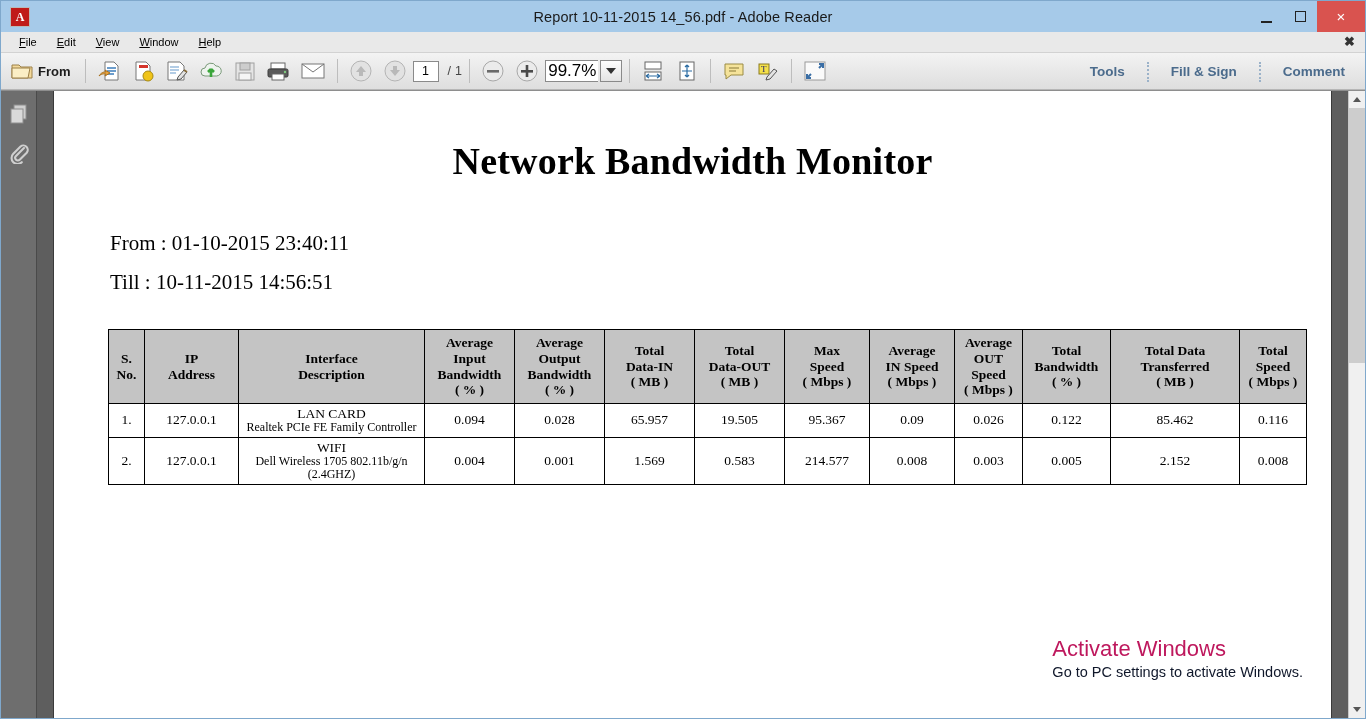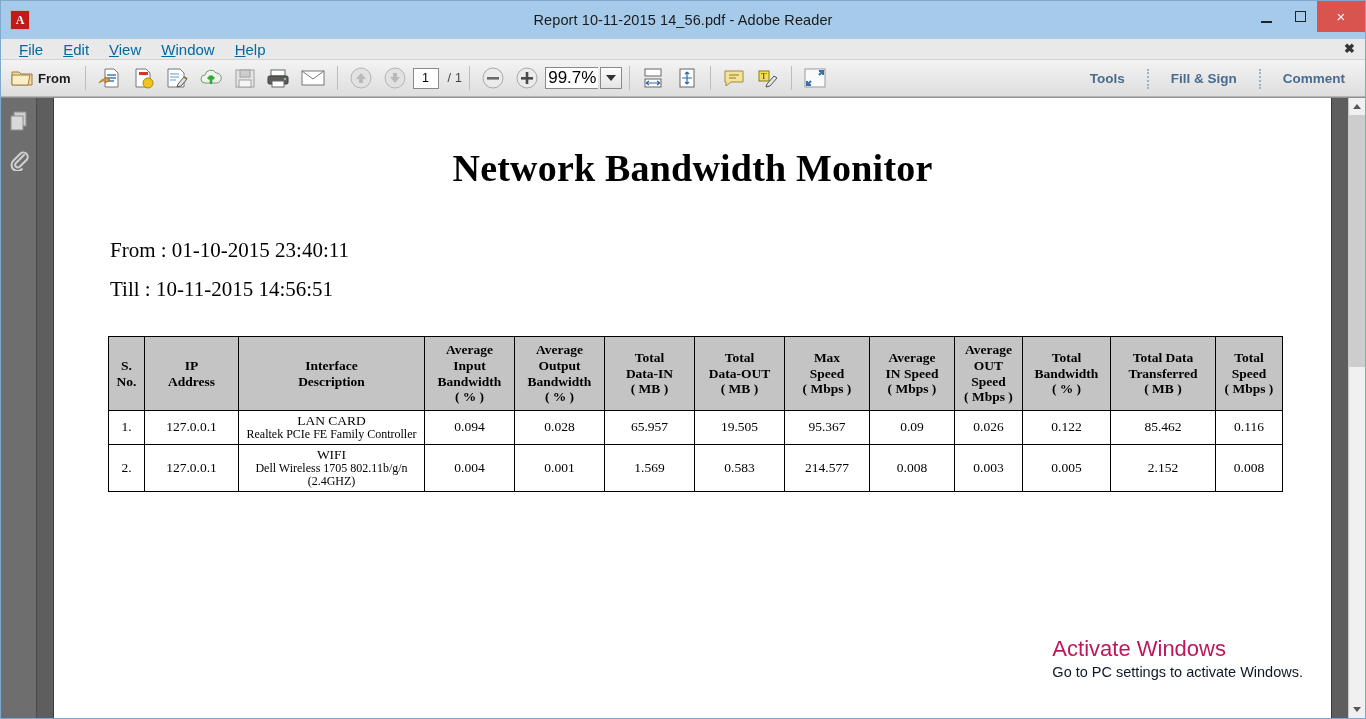--- a/index.html
+++ b/index.html
@@ -12,21 +12,21 @@
   .app {
     position: relative;
     width: 1366px; height: 719px;
     background: #a8cbe8;
     border: 1px solid #7fa8cc;
     display: flex; flex-direction: column;
   }
 
   
   .titlebar {
-    height: 38px; min-height: 31px;
+    height: 31px; min-height: 31px;
     background: #a6cae9;
     display: flex; align-items: center;
     position: relative;
   }
   .app-icon {
     width: 20px; height: 20px;
     margin-left: 9px;
     background: #ffffff;
     border: 1px solid #b9b9b9;
     position: relative;
@@ -75,22 +75,22 @@
   
   .menubar {
     height: 21px; min-height: 21px;
     background: #e9e9e9;
     display: flex; align-items: center;
     padding-left: 8px;
     border-bottom: 1px solid #d2d2d2;
     position: relative;
   }
   .menu-item {
-    font-size: 15px;
-    color: #0369a1;
+    font-size: 11px;
+    color: #000000;
     padding: 0 10px;
     line-height: 21px;
   }
   .menu-item u { text-decoration: underline; }
   .menubar-close {
     position: absolute; right: 10px; top: 2px;
     font-size: 13px; color: #333; font-weight: bold;
   }
 
   
@@ -254,21 +254,21 @@
   .c1 { width: 94px; }
   .c2 { width: 186px; margin-top: 47px; }
   .c3 { width: 90px; }
   .c4 { width: 90px; }
   .c5 { width: 90px; }
   .c6 { width: 90px; }
   .c7 { width: 85px; }
   .c8 { width: 85px; }
   .c9 { width: 68px; }
   .c10 { width: 88px; }
-  .c11 { width: 105px; margin-top: 48px; }
+  .c11 { width: 129px; margin-top: 48px; }
   .c12 { width: 67px; }
 
   
   .watermark {
     position: absolute;
     right: 28px; bottom: 38px;
     text-align: left;
     color: #c8c8c8;
     user-select: none;
   }

